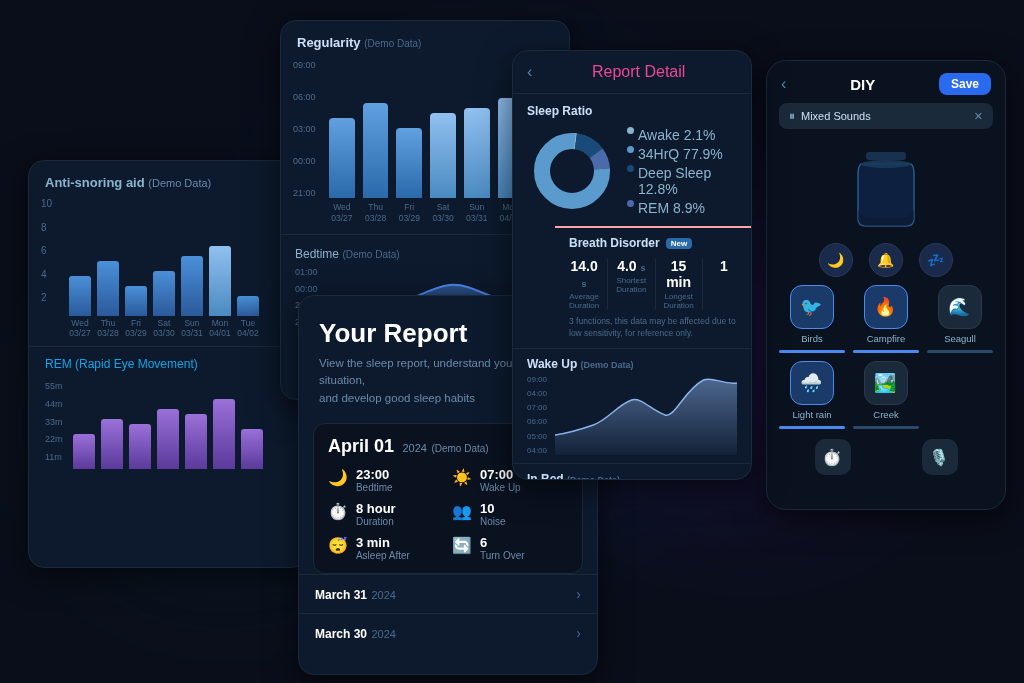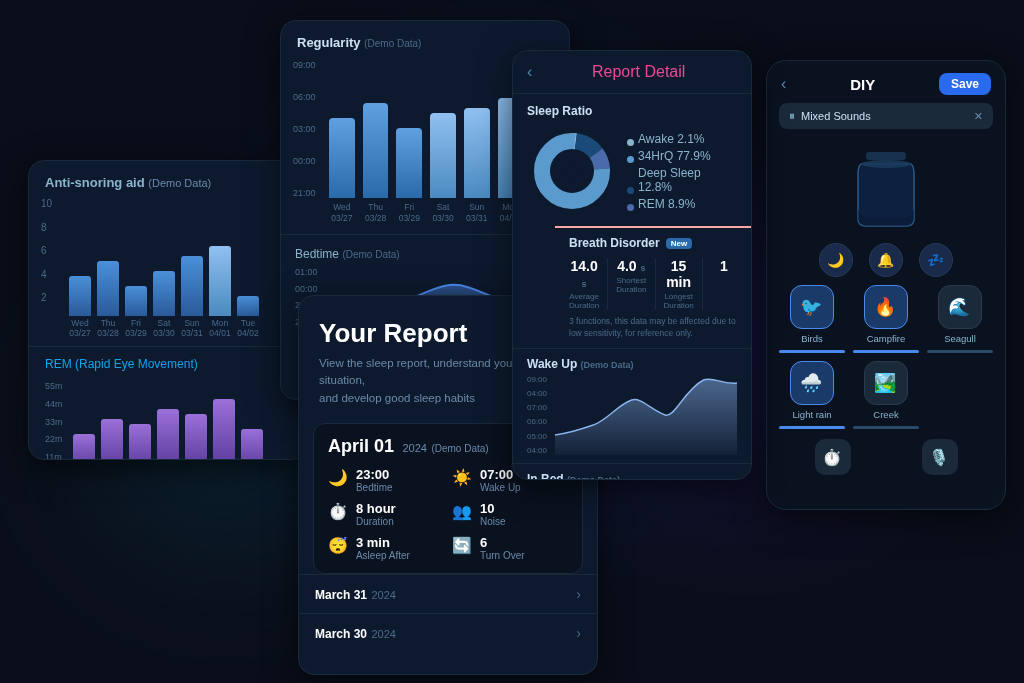--- a/index.html
+++ b/index.html
@@ -19,21 +19,21 @@
       box-shadow: 0 8px 32px rgba(0,0,0,0.6);
       overflow: hidden;
       color: #fff;
     }
 
     
     .card-snoring {
       left: 28px;
       top: 160px;
       width: 280px;
-      height: 300px;
+      height: 408px;
       background: #0d1a2e;
       border: 1px solid #1a2a3a;
       z-index: 1;
     }
     .card-snoring-header {
       padding: 14px 16px 6px;
       font-size: 13px;
       font-weight: 600;
       color: #8ab4cc;
     }
@@ -345,23 +345,23 @@
       width: 90px;
       height: 90px;
     }
     .sleep-legend {
       display: flex;
       flex-direction: column;
       gap: 3px;
     }
     .legend-item {
       display: flex;
-      align-items: flex-end;
+      align-items: flex-start;
       gap: 4px;
-      font-size: 12px;
+      font-size: 14px;
       color: #8ab4cc;
     }
     .legend-dot {
       width: 7px;
       height: 7px;
       border-radius: 50%;
       flex-shrink: 0;
     }
     .breath-section {
       padding: 8px 14px;

